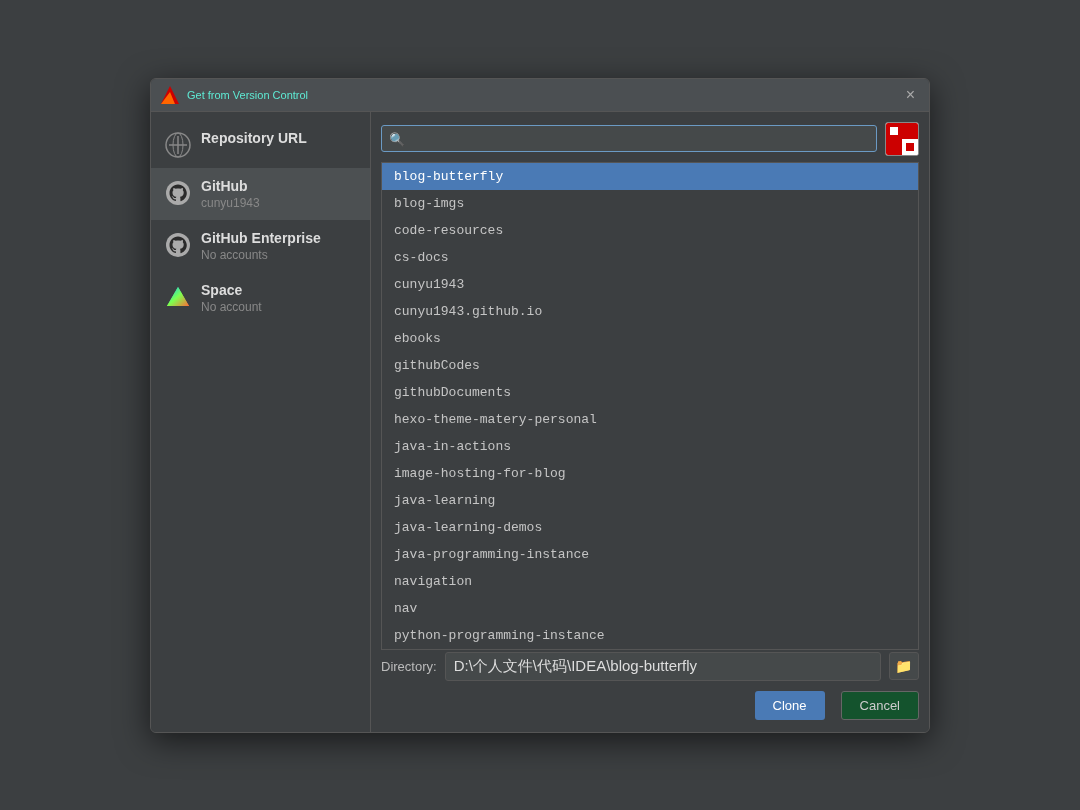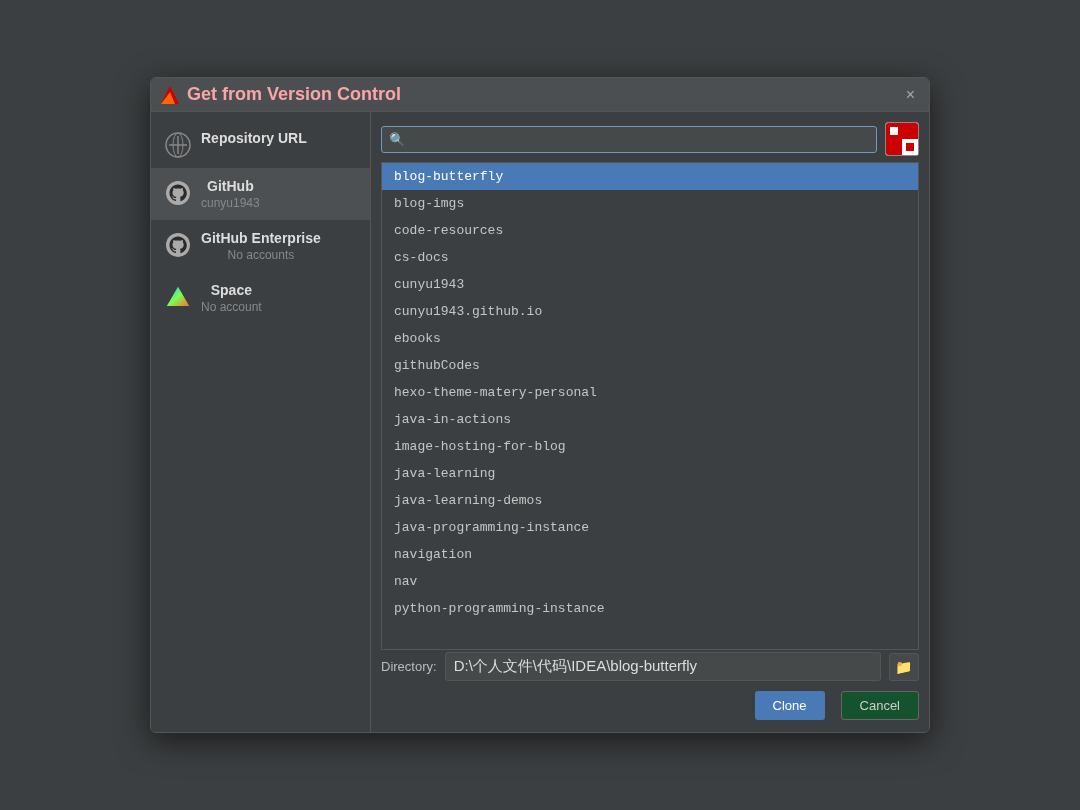--- a/index.html
+++ b/index.html
@@ -30,23 +30,23 @@
       border-bottom: 1px solid #555;
     }
 
     .title-bar-left {
       display: flex;
       align-items: center;
       gap: 8px;
     }
 
     .title-text {
-      color: #fca5a5;
-      font-size: 18px;
-      font-weight: 700;
+      color: #5eead4;
+      font-size: 11px;
+      font-weight: 400;
     }
 
     .close-btn {
       color: #aaa;
       cursor: pointer;
       font-size: 16px;
       line-height: 1;
       background: none;
       border: none;
       padding: 2px 4px;
@@ -78,21 +78,20 @@
     .sidebar-icon {
       width: 26px;
       height: 26px;
       flex-shrink: 0;
       margin-top: 2px;
     }
 
     .sidebar-text-block {
       display: flex;
       flex-direction: column;
-      align-items: center;
     }
 
     .sidebar-label {
       color: #ddd;
       font-size: 14px;
       font-weight: 700;
     }
 
     .sidebar-sublabel {
       color: #888;
@@ -356,20 +355,21 @@
 
       <div class="repo-list" id="repoList">
       <div class="repo-item selected">blog-butterfly</div>
           <div class="repo-item">blog-imgs</div>
           <div class="repo-item">code-resources</div>
           <div class="repo-item">cs-docs</div>
           <div class="repo-item">cunyu1943</div>
           <div class="repo-item">cunyu1943.github.io</div>
           <div class="repo-item">ebooks</div>
           <div class="repo-item">githubCodes</div>
+          <div class="repo-item">githubDocuments</div>
           <div class="repo-item">hexo-theme-matery-personal</div>
           <div class="repo-item">java-in-actions</div>
           <div class="repo-item">image-hosting-for-blog</div>
           <div class="repo-item">java-learning</div>
           <div class="repo-item">java-learning-demos</div>
           <div class="repo-item">java-programming-instance</div>
           <div class="repo-item">navigation</div>
           <div class="repo-item">nav</div>
           <div class="repo-item">python-programming-instance</div>
         </div>

